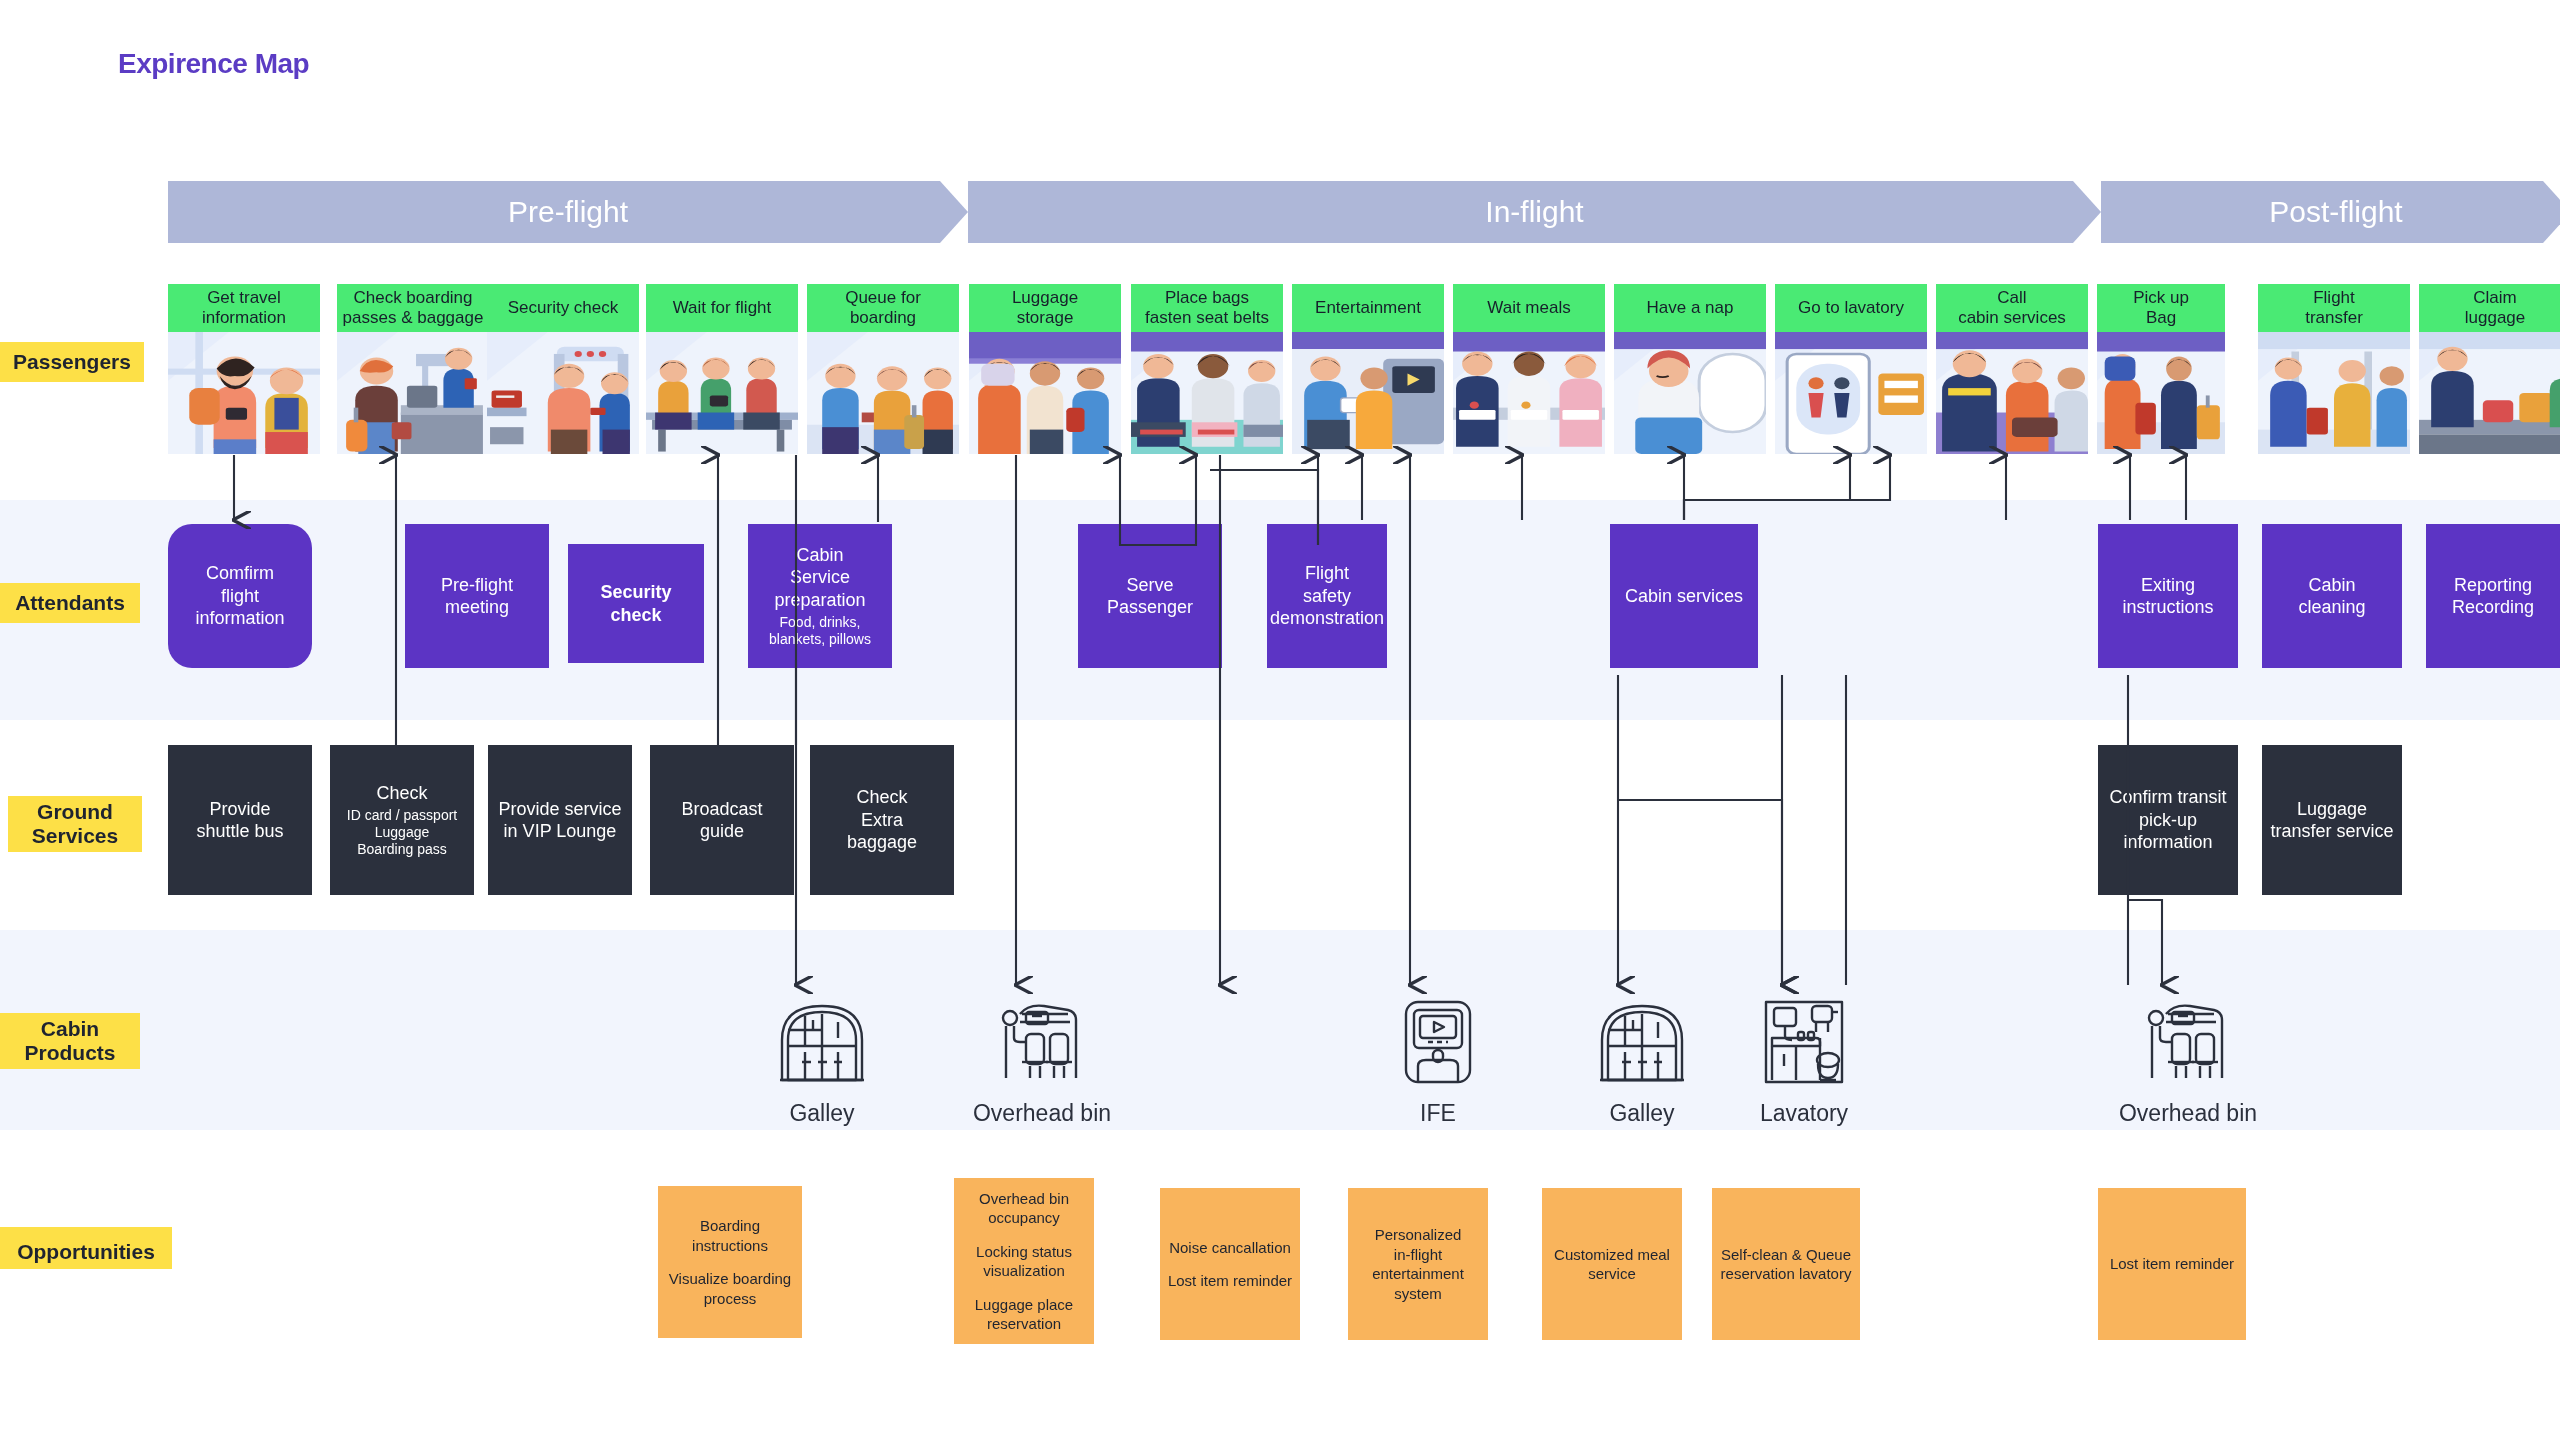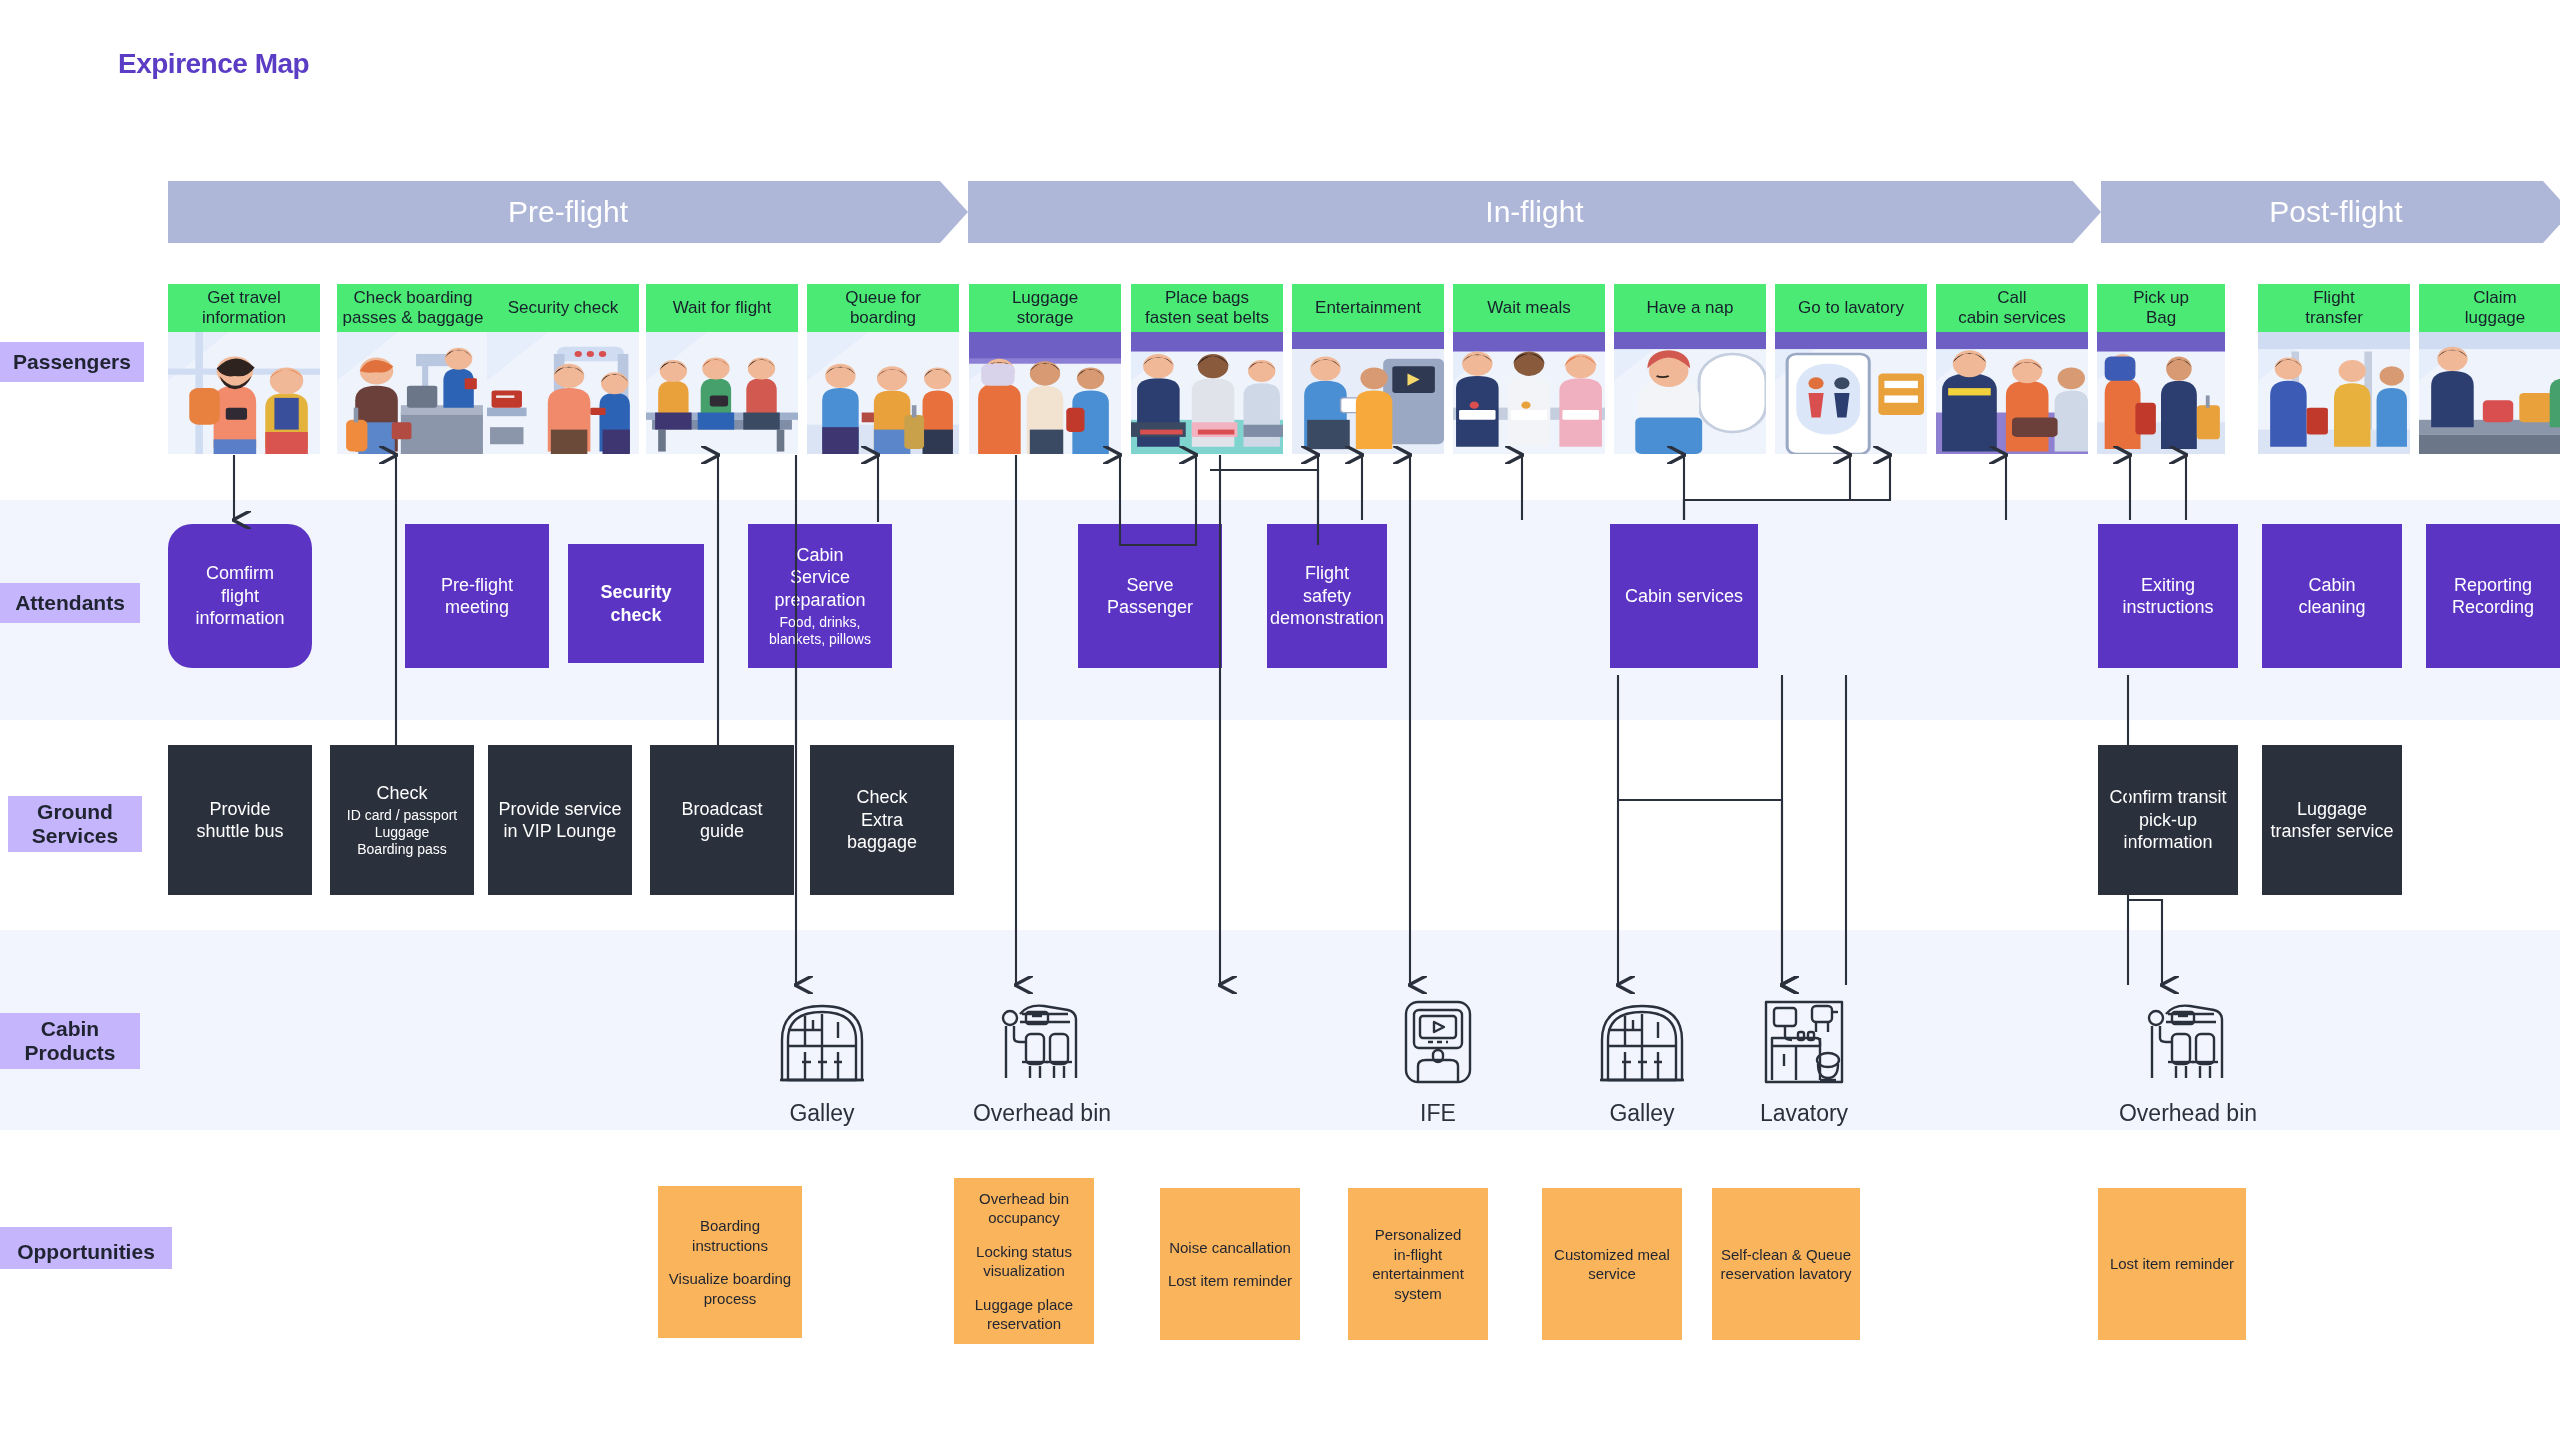--- a/index.html
+++ b/index.html
@@ -18,21 +18,21 @@
     color: #5b3cc4;
     margin-left: 34px;
   }
 
   
   .band { position: absolute; left: 0; width: 2560px; background: #f2f5fd; }
 
   
   .rowlabel {
     position: absolute;
-    background: #c4b5fd; color: #1f2430;
+    background: #fde047; color: #1f2430;
     font-size: 21px; font-weight: bold;
     display: flex; align-items: center; justify-content: center;
     text-align: center; line-height: 1.12;
     padding: 5px 10px;
   }
 
   
   .phase {
     position: absolute; height: 62px;
     background: #aeb7d8; color: #ffffff;

